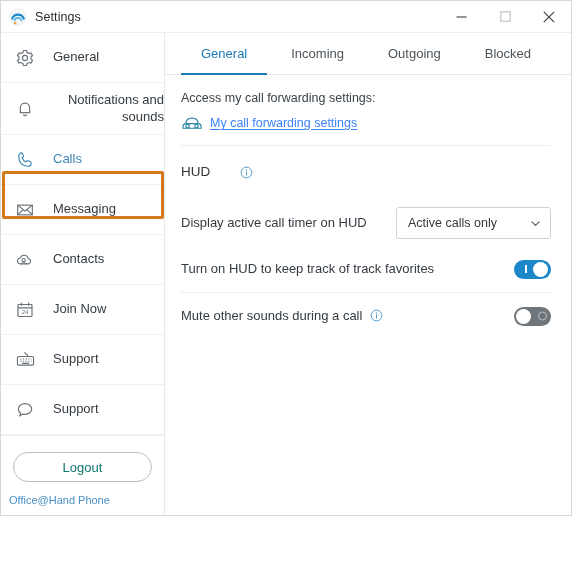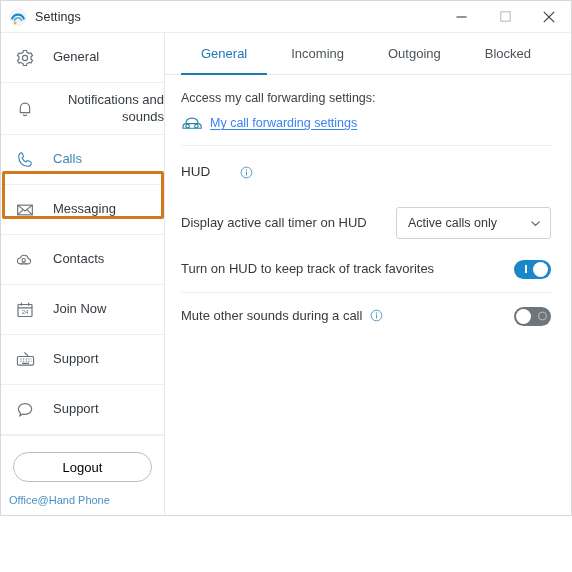--- a/index.html
+++ b/index.html
@@ -65,21 +65,21 @@
   .nav-item.selected .nav-ico { color: #3e86b5; }
 
   .sidebar-spacer { flex: 1; border-bottom: 1px solid #eef1f3; }
 
   .logout-wrap {
     padding: 16px 12px 4px 12px;
   }
   .logout-btn {
     width: 100%; height: 30px;
     border: 1px solid #b9bfc4; border-radius: 16px;
-    background: #ffffff; color: #000000;
+    background: #ffffff; color: #0f766e;
     font-size: 13px; font-family: inherit;
     display: flex; align-items: center; justify-content: center;
   }
   .footer-link {
     padding: 8px 0 10px 8px;
     font-size: 11px; color: #4a90c4; text-decoration: none;
   }
 
   
   .main { flex: 1; min-width: 0; background: #ffffff; display: flex; flex-direction: column; position: relative; }

